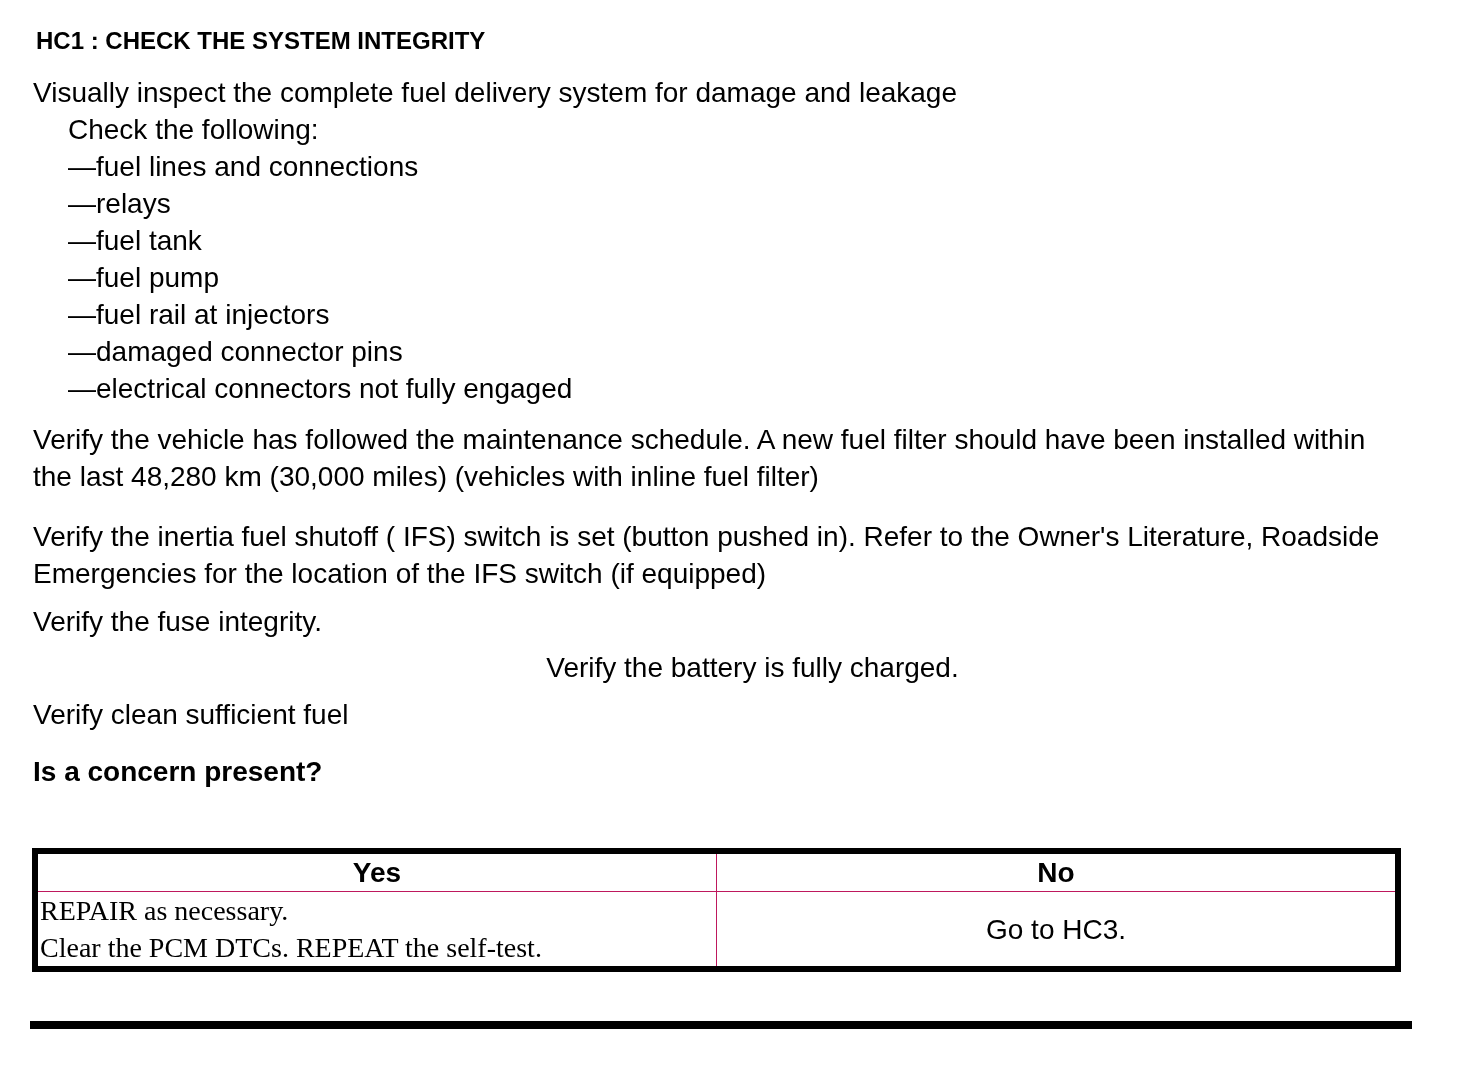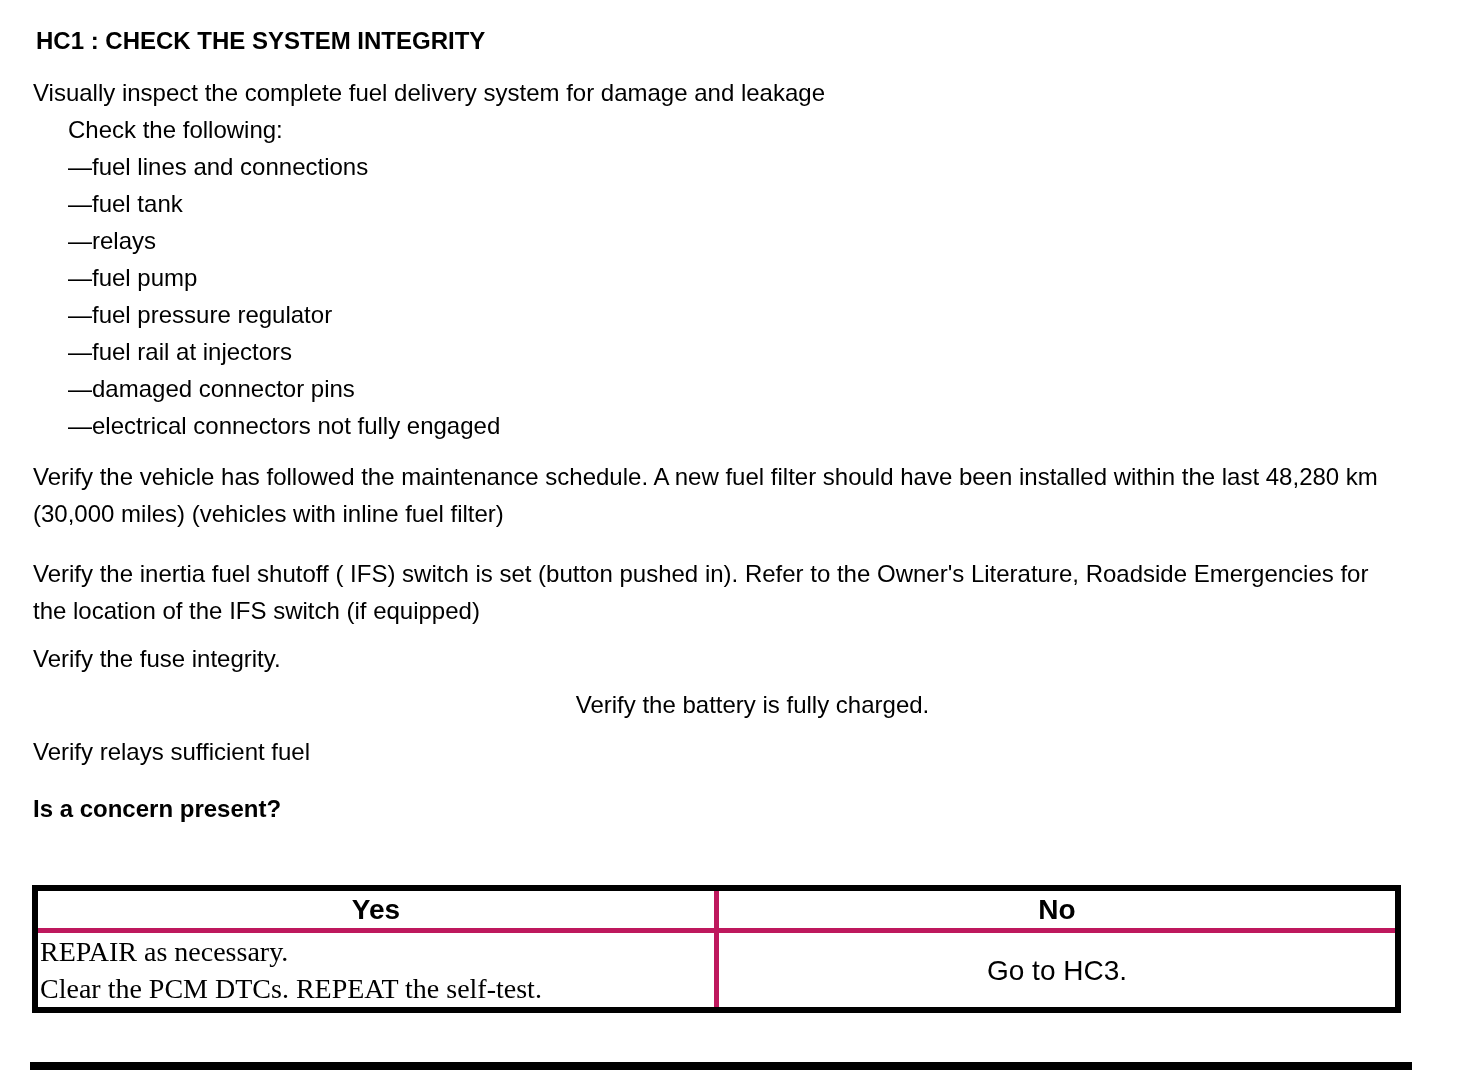--- a/index.html
+++ b/index.html
@@ -22,21 +22,21 @@
   .doc-title {
     margin: 0;
     padding-top: 27px;
     padding-left: 3px;
     font-size: 24px;
     line-height: 28px;
     font-weight: 700;
     white-space: nowrap;
   }
   .body-text {
-    font-size: 24px;
+    font-size: 28px;
     line-height: 37px;
   }
   .intro {
     margin-top: 19px;
     white-space: nowrap;
   }
   .checklist {
     margin-left: 35px;
   }
   .check-item {
@@ -58,21 +58,21 @@
   .decision-table {
     margin-top: 58px;
     margin-left: -1px;
     border-collapse: collapse;
     table-layout: fixed;
     width: 1369px;
     border: 6px solid #000000;
   }
   .decision-table th,
   .decision-table td {
-    border: 5px solid #be185d;
+    border: 1px solid #be185d;
     padding: 0;
     font-size: 28px;
   }
   .decision-table th {
     height: 37px;
     font-weight: 700;
     text-align: center;
     vertical-align: middle;
   }
   .decision-table td {
@@ -107,38 +107,37 @@
 <div class="page">
   <div class="content">
 
     <h1 class="doc-title">HC1 : CHECK THE SYSTEM INTEGRITY</h1>
 
     <div class="body-text intro">Visually inspect the complete fuel delivery system for damage and leakage</div>
 
     <div class="checklist">
       <div class="body-text">Check the following:</div>
       <div class="body-text check-item">—fuel lines and connections</div>
+      <div class="body-text check-item">—relays</div>
       <div class="body-text check-item">—fuel tank</div>
-      <div class="body-text check-item">—relays</div>
       <div class="body-text check-item">—fuel pump</div>
-      <div class="body-text check-item">—fuel pressure regulator</div>
       <div class="body-text check-item">—fuel rail at injectors</div>
       <div class="body-text check-item">—damaged connector pins</div>
       <div class="body-text check-item">—electrical connectors not fully engaged</div>
     </div>
 
     <div class="body-text wrap-para para-maintenance">Verify the vehicle has followed the maintenance schedule. A new fuel filter should have been installed within the last 48,280 km (30,000 miles) (vehicles with inline fuel filter)</div>
 
     <div class="body-text wrap-para para-ifs">Verify the inertia fuel shutoff ( IFS) switch is set (button pushed in). Refer to the Owner's Literature, Roadside Emergencies for the location of the IFS switch (if equipped)</div>
 
     <div class="body-text para-fuse">Verify the fuse integrity.</div>
 
     <div class="body-text para-battery">Verify the battery is fully charged.</div>
 
-    <div class="body-text para-fuel">Verify relays sufficient fuel</div>
+    <div class="body-text para-fuel">Verify clean sufficient fuel</div>
 
     <div class="body-text question">Is a concern present?</div>
 
     <table class="decision-table">
       <tbody>
           <tr>
         <th>Yes</th>
         <th>No</th>
       </tr>
       <tr>

